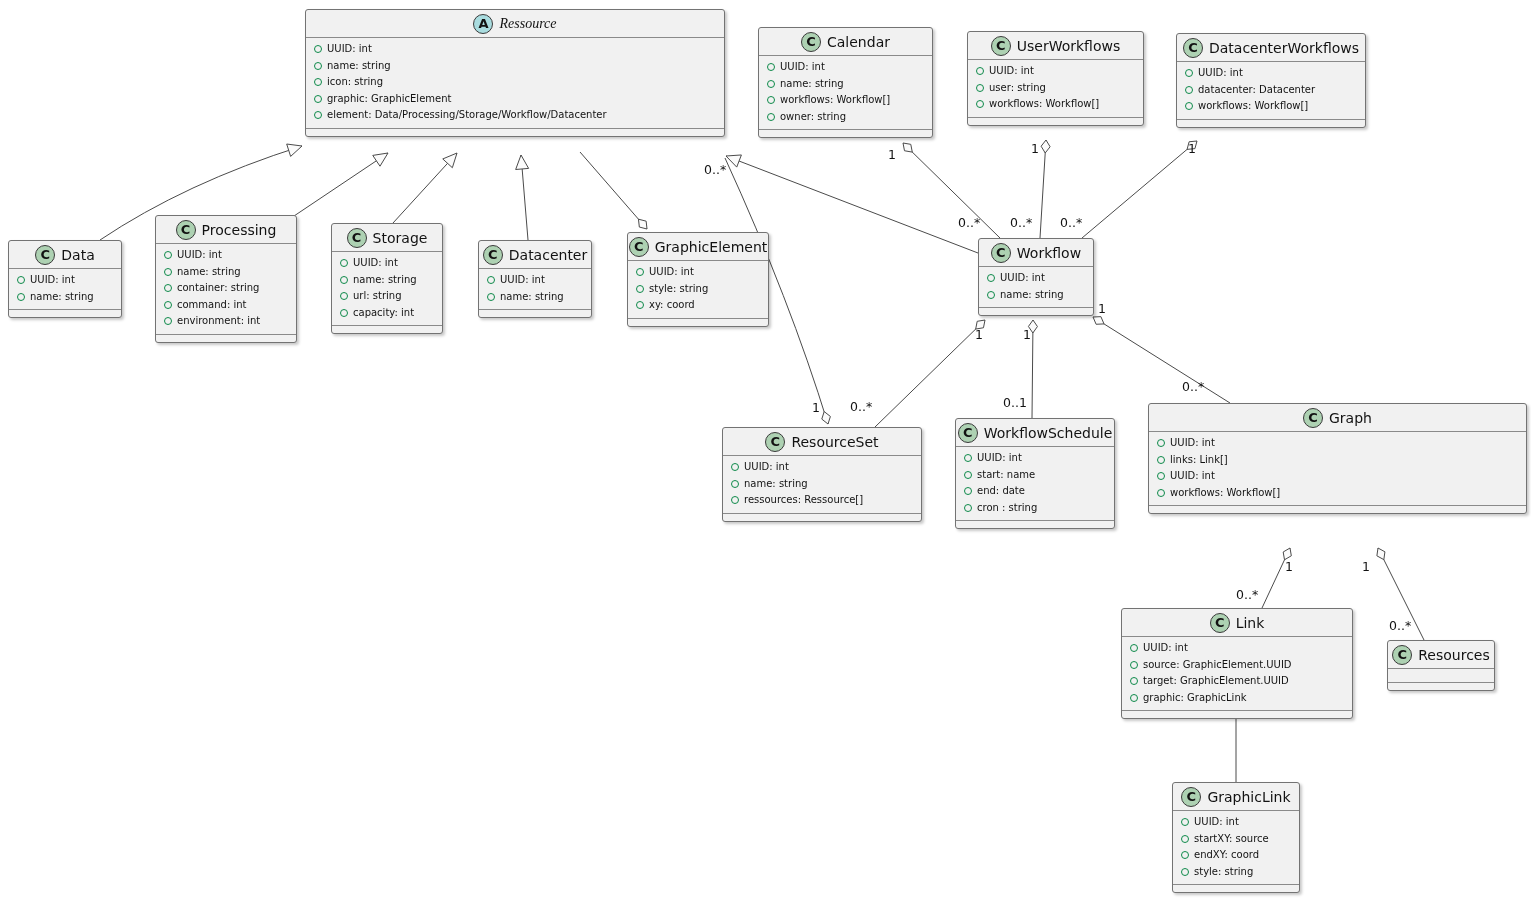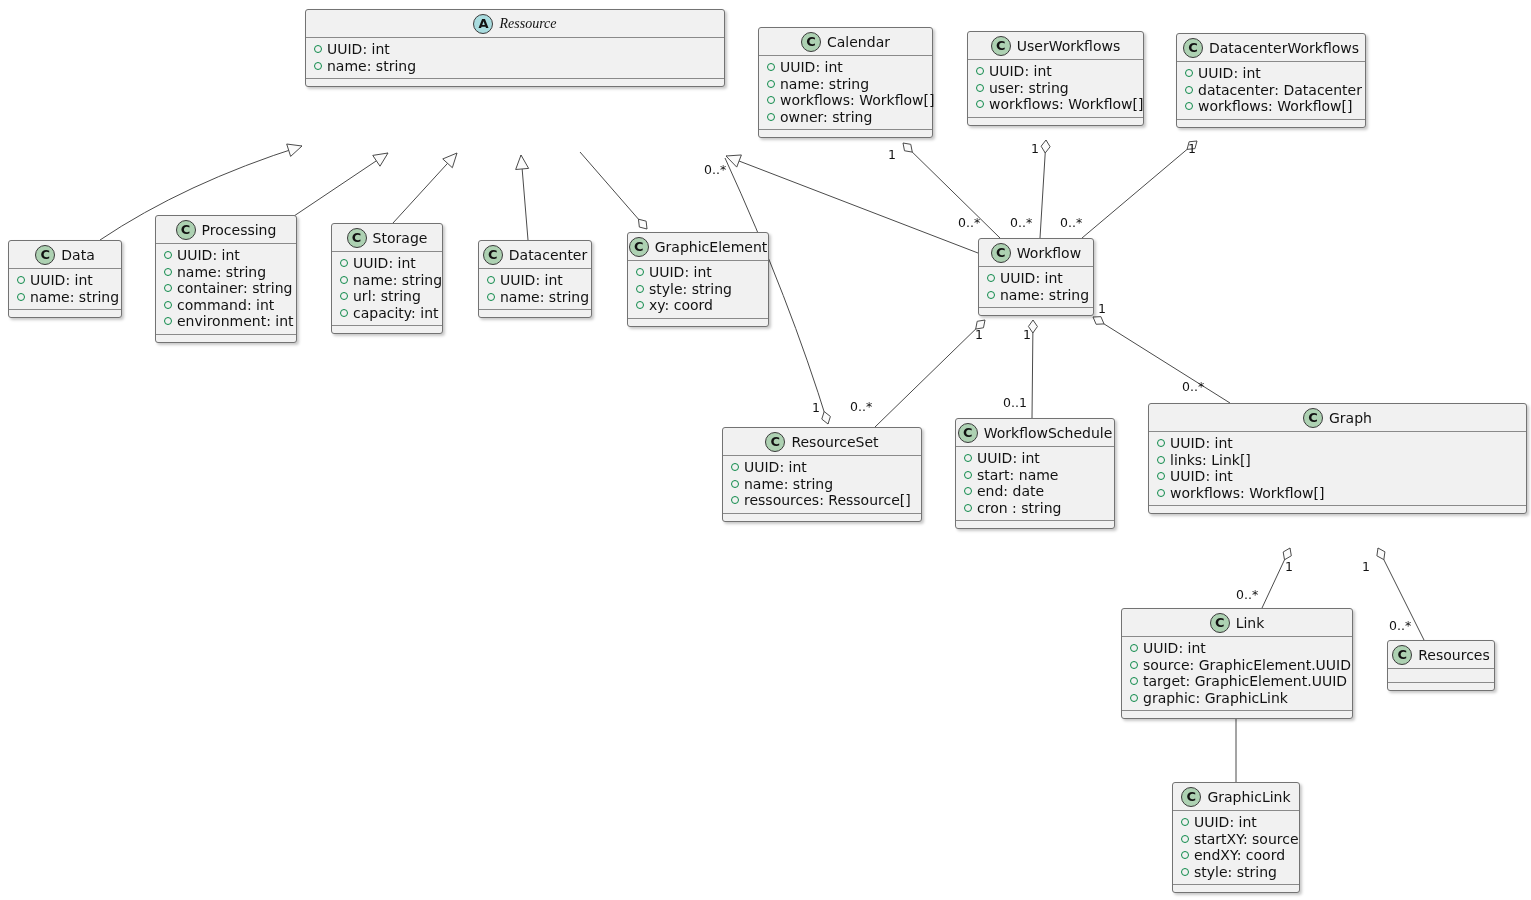--- a/index.html
+++ b/index.html
@@ -10,21 +10,21 @@
   .uml-class { position:absolute; background:#F1F1F1; border:1px solid #737373;
                border-radius:3px; box-shadow:2px 2px 3px rgba(0,0,0,0.22); color:#121212; }
   .uml-title { display:flex; align-items:center; justify-content:center; gap:6px;
                padding:3px 8px; border-bottom:1px solid #8a8a8a; font-size:14px; height:21px; }
   .uml-circle { width:20px; height:20px; border-radius:50%; background:#ADD1B2;
                 border:1px solid #3a3a3a; box-sizing:border-box; font-weight:bold; font-size:13px;
                 display:flex; align-items:center; justify-content:center; flex:0 0 auto; }
   .uml-circle.abstract { background:#A9DCDF; }
   .uml-name.abstract { font-style:italic;font-family:Liberation Serif, serif; }
   .uml-attrs { padding:3px 8px 4px 8px; min-height:6px; }
-  .uml-attr { display:flex; align-items:center; gap:5px; font-size:14px;
+  .uml-attr { display:flex; align-items:center; gap:5px; font-size:10px;
               line-height:16.5px; white-space:nowrap; }
   .attr-bullet { width:6px; height:6px; border:1.5px solid #0e8a4a; border-radius:50%;
                  flex:0 0 auto; box-sizing:content-box; }
   .uml-methods { border-top:1px solid #8a8a8a; height:7px; }
 
   .edge-line { stroke:#4b4b4b; stroke-width:1; fill:none; }
   .edge-marker { stroke:#4b4b4b; stroke-width:1; fill:#FBFBFB; }
   .mult-label { font-size:12.5px; fill:#121212; font-family:"DejaVu Sans","Liberation Sans",sans-serif; }
 </style>
 </head>
@@ -121,20 +121,32 @@
       </div>
       <div class="uml-attrs">
         <div class="uml-attr">
           <span class="attr-bullet"></span>
           <span>UUID: int</span>
         </div>
         <div class="uml-attr">
           <span class="attr-bullet"></span>
           <span>name: string</span>
         </div>
+        <div class="uml-attr">
+          <span class="attr-bullet"></span>
+          <span>icon: string</span>
+        </div>
+        <div class="uml-attr">
+          <span class="attr-bullet"></span>
+          <span>graphic: GraphicElement</span>
+        </div>
+        <div class="uml-attr">
+          <span class="attr-bullet"></span>
+          <span>element: Data/Processing/Storage/Workflow/Datacenter</span>
+        </div>
       </div>
       <div class="uml-methods"></div>
     </div>
     <div class="uml-class" style="left: 758px; top: 27px; width: 173px;">
       <div class="uml-title">
         <span class="uml-circle">C</span>
         <span class="uml-name">Calendar</span>
       </div>
       <div class="uml-attrs">
         <div class="uml-attr">

